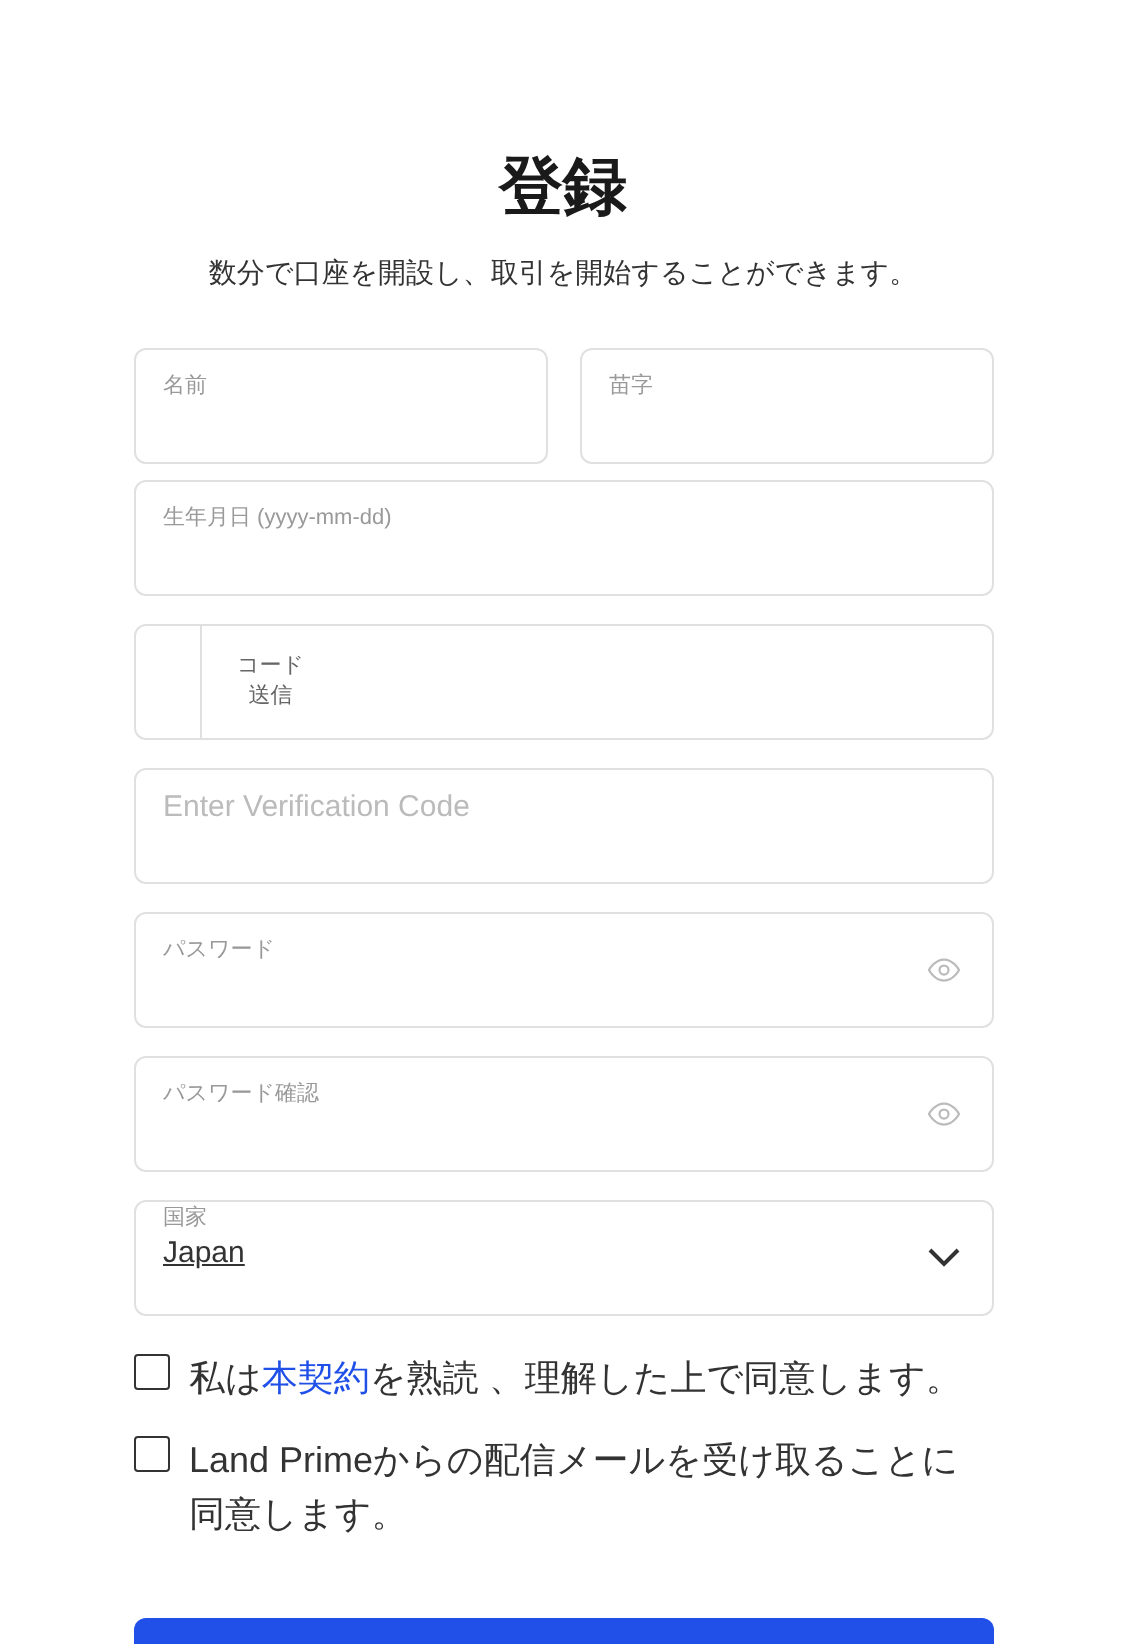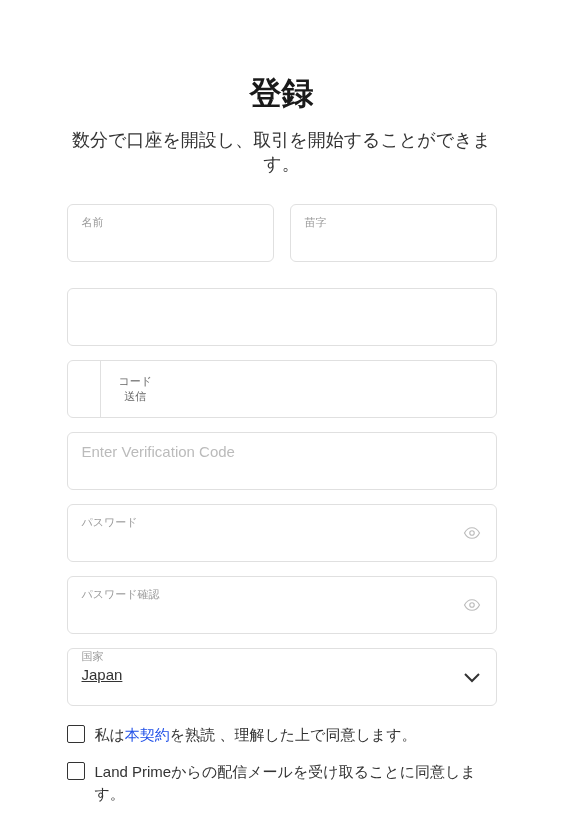--- a/index.html
+++ b/index.html
@@ -20,29 +20,29 @@
     }
     .title {
       font-size: 32px;
       font-weight: 700;
       text-align: center;
       color: #1a1a1a;
       margin-bottom: 12px;
       margin-top: 32px;
     }
     .subtitle {
-      font-size: 18px;
+      font-size: 14px;
       text-align: center;
       color: #333;
       margin-bottom: 28px;
     }
     .row {
       display: flex;
       gap: 16px;
-      margin-bottom: 26px;
+      margin-bottom: 8px;
     }
     .field {
       position: relative;
       border: 1px solid #e0e0e0;
       border-radius: 6px;
       padding: 10px 14px;
       background: #fff;
       flex: 1;
       min-height: 58px;
     }
@@ -143,21 +143,21 @@
       height: 10px;
       stroke: #333;
       fill: none;
       stroke-width: 2;
     }
     .checkbox-row {
       display: flex;
       align-items: flex-start;
       gap: 10px;
       margin-bottom: 14px;
-      font-size: 15px;
+      font-size: 18px;
       color: #333;
     }
     .checkbox {
       width: 18px;
       height: 18px;
       border: 1.5px solid #333;
       border-radius: 2px;
       background: #fff;
       flex-shrink: 0;
       cursor: pointer;
@@ -195,20 +195,21 @@
       <span class="field-label">名前</span>
       <input class="field-input" type="text" value="" style="">
     </div>
     <div class="field field-half">
       <span class="field-label">苗字</span>
       <input class="field-input" type="text" value="" style="">
     </div>
   </div>
 
   <div class="field field-full">
+    <span class="field-label">生年月日 (yyyy-mm-dd)</span>
     <input class="field-input" type="text" value="" style="">
   </div>
 
   <div class="field field-with-button">
     <button class="send-code-btn">
       <span>コード</span>
       <span>送信</span>
     </button>
   </div>
 

